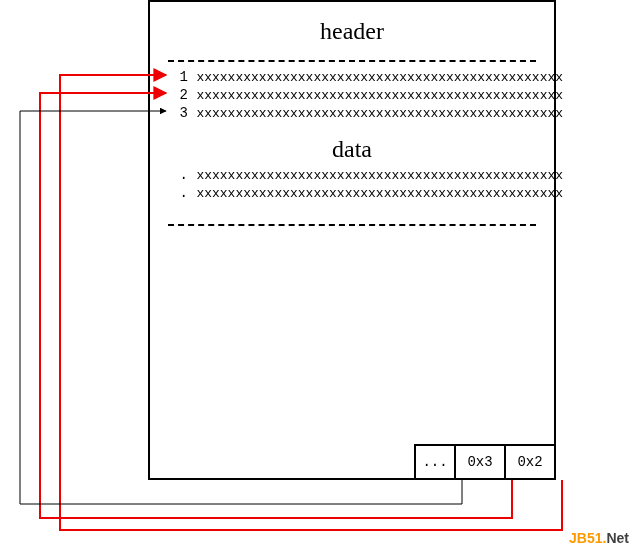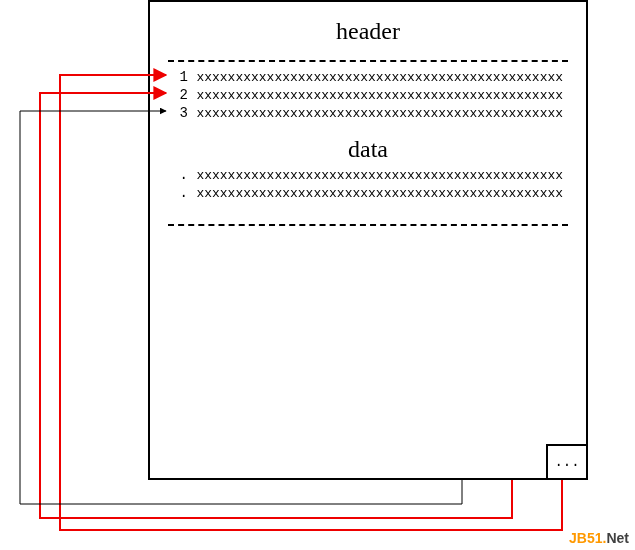--- a/index.html
+++ b/index.html
@@ -12,21 +12,21 @@
   }
   .canvas {
     position: relative;
     width: 635px;
     height: 550px;
   }
   .box {
     position: absolute;
     left: 148px;
     top: 0px;
-    width: 440px;
+    width: 408px;
     height: 480px;
     border: 2px solid #000;
     box-sizing: border-box;
   }
   .section-title {
     font-family: "Times New Roman", serif;
     font-size: 24px;
     text-align: center;
   }
   .header-title {
@@ -150,20 +150,22 @@
       </div>
     </div>
 
     <div class="section-title data-title">data</div>
 
     <div class="divider divider-2"></div>
 
 
     <div class="slot-row">
       <div class="slot first">...</div>
+      <div class="slot">0x3</div>
+      <div class="slot">0x2</div>
     </div>
   </div>
 
   <svg class="overlay" viewBox="0 0 635 550">
     <defs>
       <marker id="arr-red" viewBox="0 0 10 10" refX="9" refY="5" markerWidth="7" markerHeight="7" orient="auto-start-reverse">
         <path d="M 0 0 L 10 5 L 0 10 z" fill="#e00"></path>
       </marker>
       <marker id="arr-blk" viewBox="0 0 10 10" refX="9" refY="5" markerWidth="7" markerHeight="7" orient="auto-start-reverse">
         <path d="M 0 0 L 10 5 L 0 10 z" fill="#000"></path>

